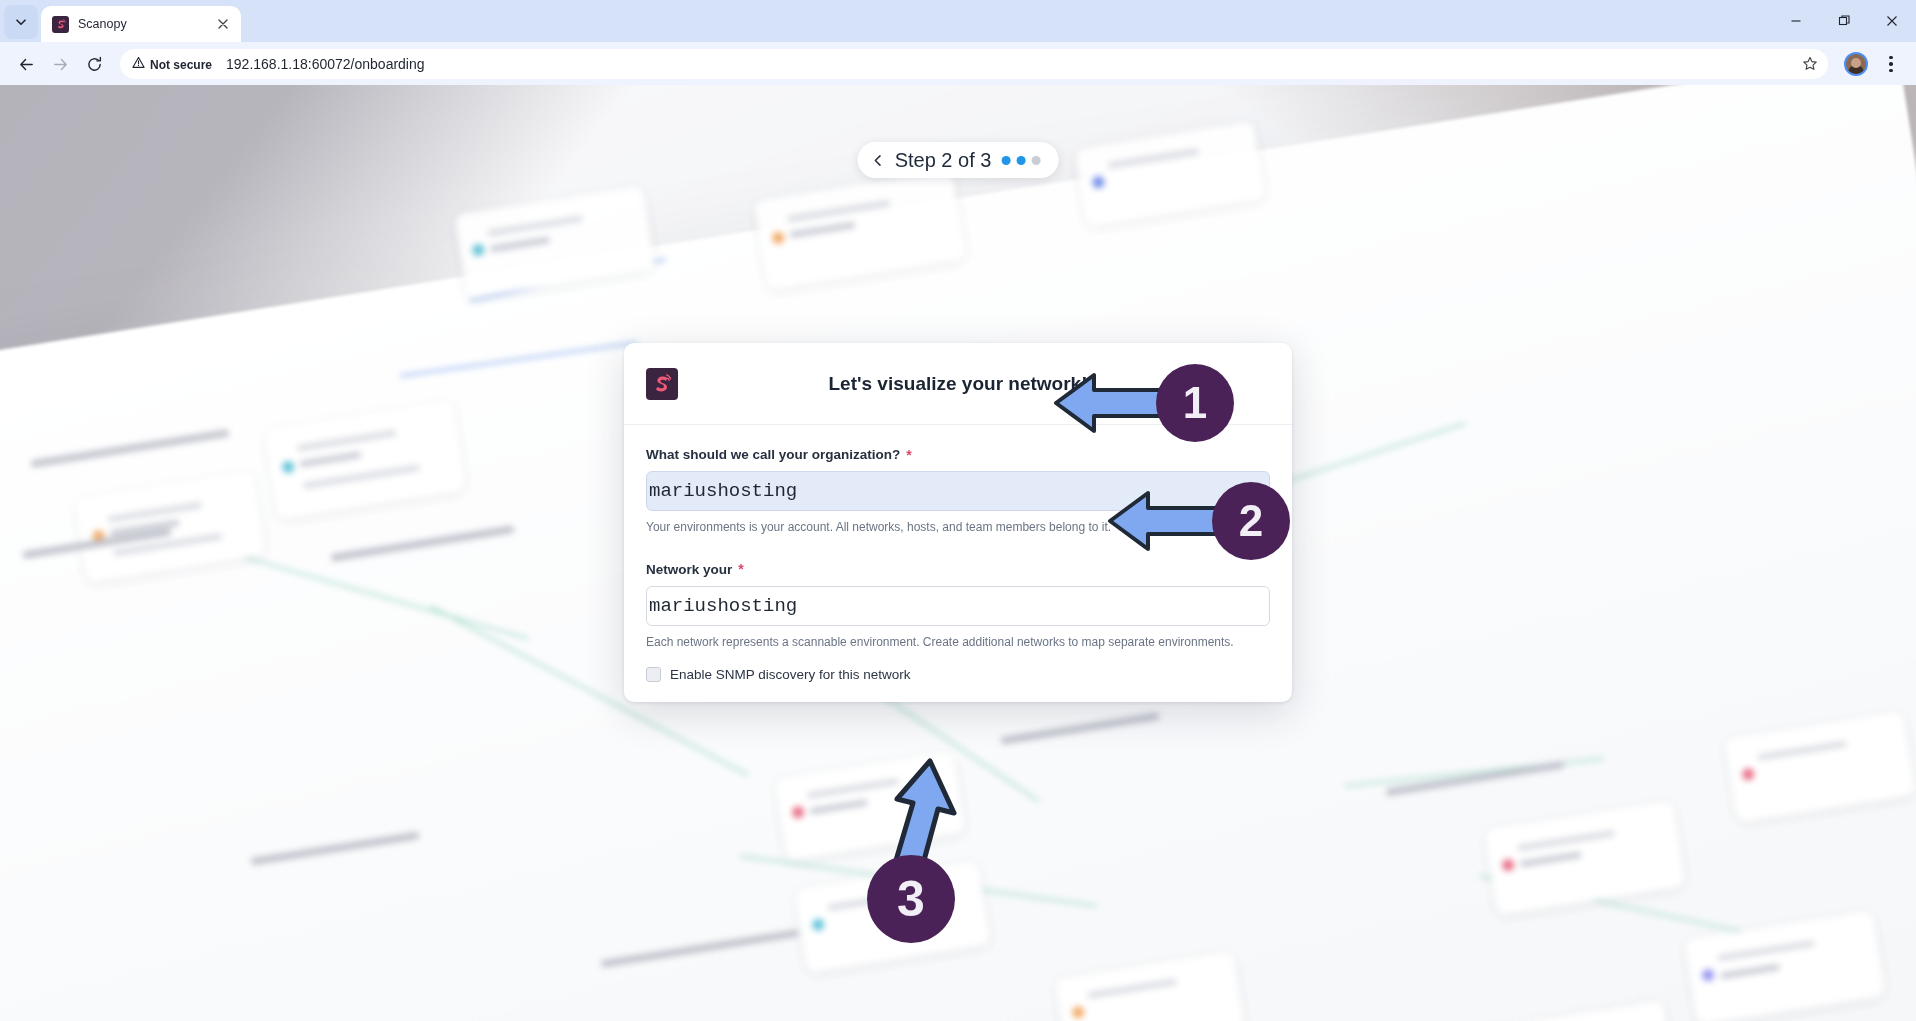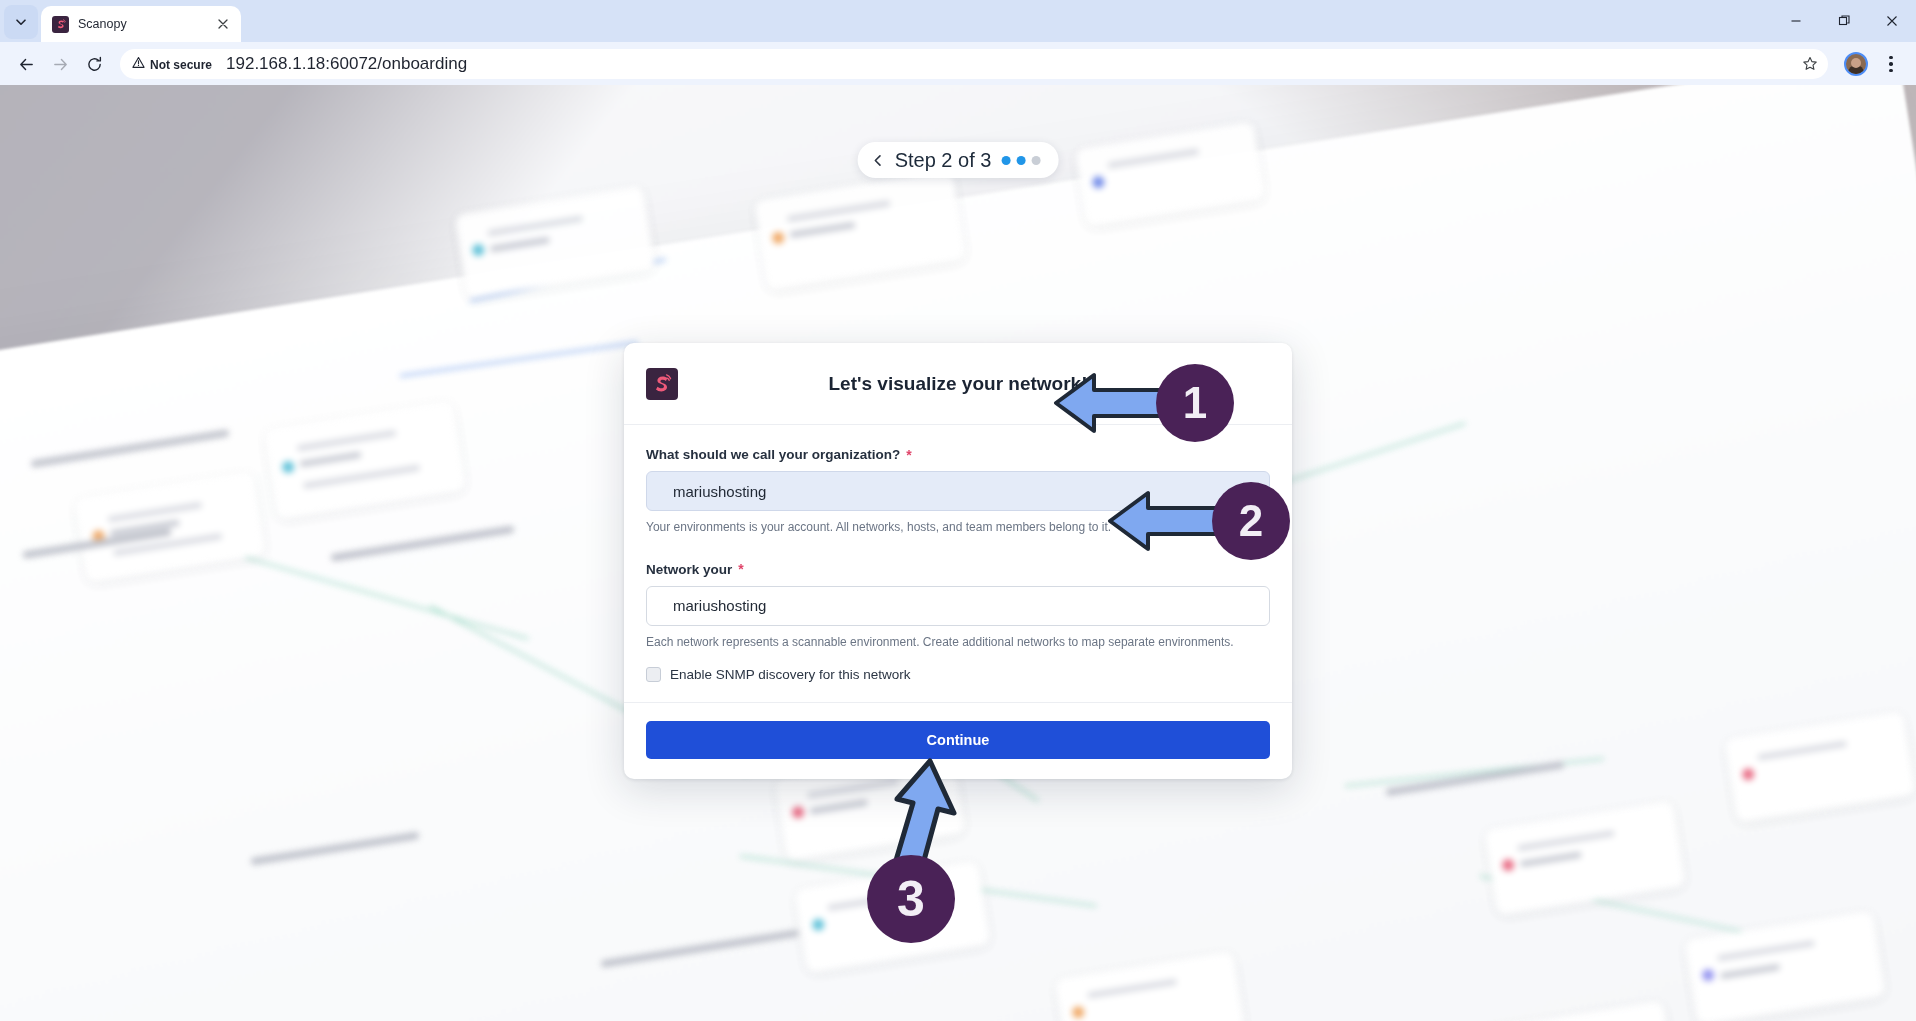--- a/index.html
+++ b/index.html
@@ -73,21 +73,21 @@
     background: #ffffff; border-radius: 16px;
     display: flex; align-items: center; padding: 0 6px 0 12px;
     position: relative;
   }
   .notsecure {
     display: flex; align-items: flex-end; gap: 5px;
     font-size: 12px; color: #1f2430; font-weight: bold;
     padding-right: 8px;
   }
   .omni-url {
-    font-size: 17px; color: #1f2430; margin-left: 6px;
+    font-size: 14px; color: #1f2430; margin-left: 6px;
     white-space: nowrap; overflow: hidden;
   }
   .star-wrap {
     position: absolute; right: 4px; top: 1px;
     width: 28px; height: 28px; border-radius: 50%;
     display: flex; align-items: center; justify-content: center;
   }
   .avatar {
     width: 24px; height: 24px; border-radius: 50%;
     background: #8a6a52; border: 2px solid #4d8df6;
@@ -206,22 +206,22 @@
 
   .modal-body { padding: 22px 22px 20px 22px; }
   .field-label {
     font-size: 13.5px; font-weight: bold; color: #26303f;
     margin-bottom: 9px; display: flex; align-items: center; gap: 6px;
   }
   .req { color: #e0456a; font-size: 14px; line-height: 1; }
   .text-input {
     width: 100%; height: 40px; border-radius: 6px;
     border: 1px solid #d5dae2; background: #ffffff;
-    padding: 0 26px; font-size: 15px; color: #1f2733;
-    font-family: Liberation Sans, sans-serif;
+    padding: 0 2px; font-size: 19px; color: #1f2733;
+    font-family: Liberation Mono, monospace;
     display: flex; align-items: center;
   }
   .text-input.focused {
     background: #e4ebf8; border-color: #cfd8ea;
   }
   .help-text {
     font-size: 12px; color: #6b7585; margin-top: 8px; line-height: 1.4;
   }
   .field-block { margin-bottom: 26px; }
   .checkrow { display: flex; align-items: center; gap: 9px; margin-top: 16px; }
@@ -487,23 +487,20 @@
           <div class="help-text">Each network represents a scannable environment. Create additional networks to map separate environments.</div>
         </div>
 
         <div class="checkrow">
           <span class="checkbox"></span>
           <span class="check-label">Enable SNMP discovery for this network</span>
         </div>
 
       </div>
 
-      <div class="modal-foot">
-        <button class="btn-primary">Continue</button>
-      </div>
     </div>
 
     <div class="anno" style="left:1050px; top:282px;">
       <svg width="120" height="72" viewBox="0 0 120 72" aria-hidden="true">
         <path d="M6 36 L44 8 L44 23 L114 23 L114 49 L44 49 L44 64 Z" fill="#7fa8f0" stroke="#1f2937" stroke-width="4" stroke-linejoin="round"></path>
       </svg>
     </div>
     <div class="anno badge badge-1" style="left:1156px; top:279px;">
       <span>1</span>
     </div>

